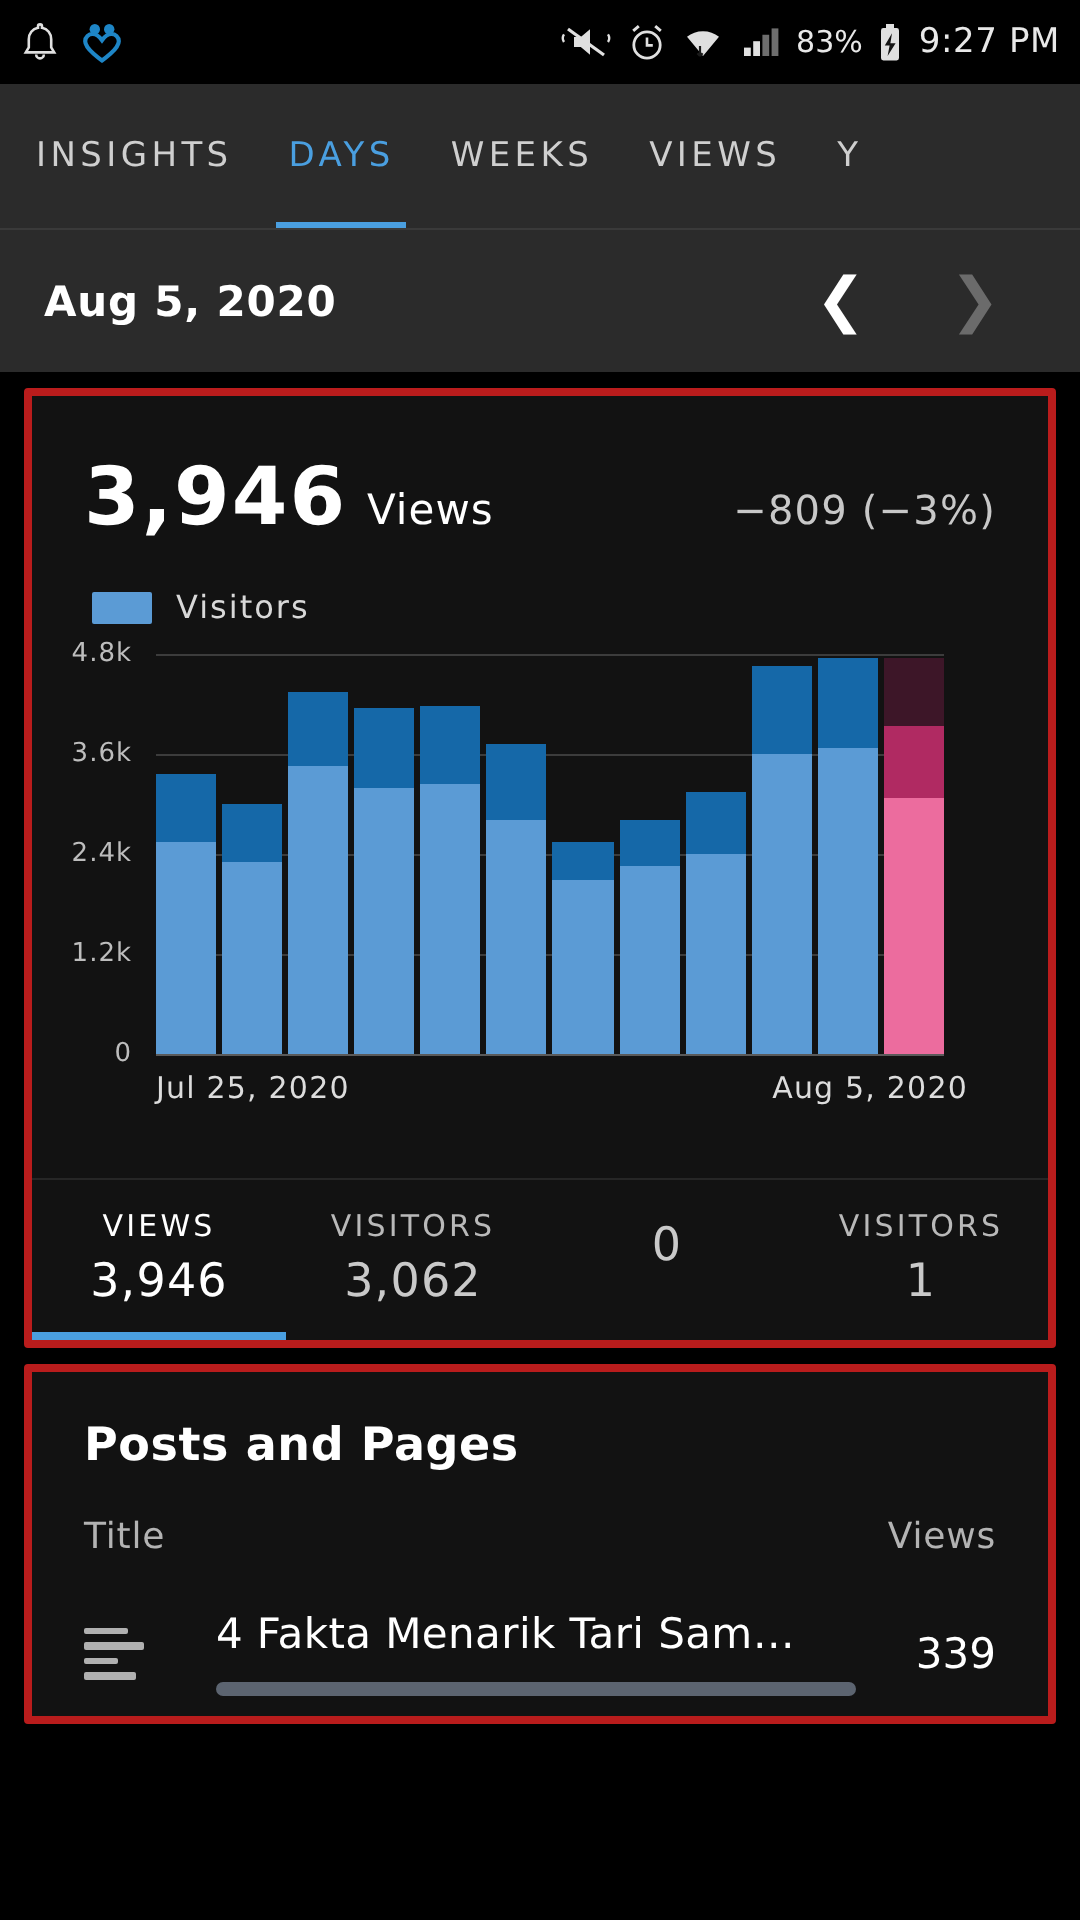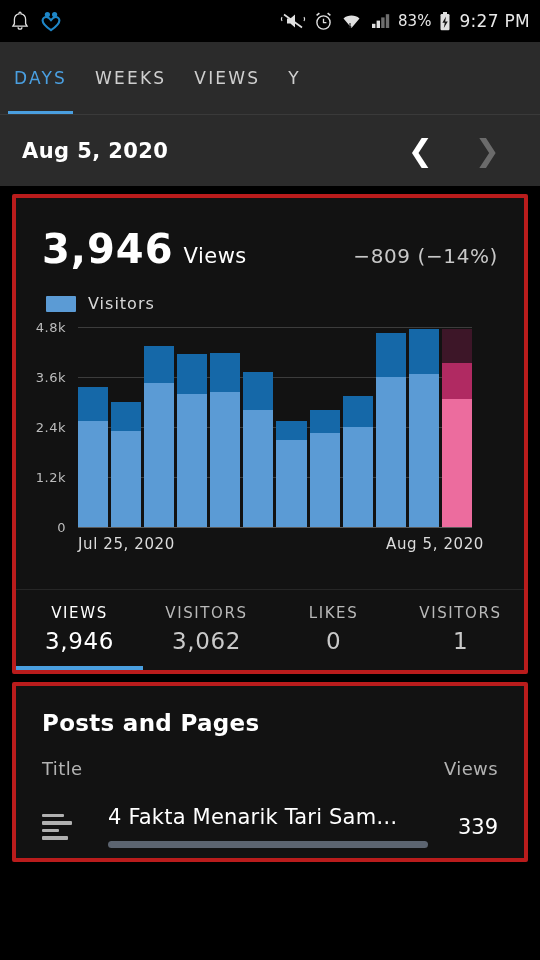--- a/index.html
+++ b/index.html
@@ -179,41 +179,42 @@
           <rect x="2.5" y="3" width="9" height="16.2" rx="1.2" fill="#e0e0e0"></rect>
           <rect x="5" y="1" width="4" height="2" fill="#e0e0e0"></rect>
           <path d="M8 5.6L4.4 11.8h2.4L5.8 17l4-6.4H7.2z" fill="#141414"></path>
         </svg>
     </span>
     <span class="sb-time">9:27 PM</span>
   </div>
 </div>
 
 <div class="tabbar">
+  <div class="tab first">INSIGHTS</div>
   <div class="tab active">DAYS</div>
   <div class="tab">WEEKS</div>
   <div class="tab">VIEWS</div>
   <div class="tab partial">Y</div>
 </div>
 
 <div class="datebar">
   <div class="date">Aug 5, 2020</div>
   <div class="navbtns">
     <div class="chev prev">❮</div>
     <div class="chev next">❯</div>
   </div>
 </div>
 
 <div class="cardwrap">
   <div class="card">
 
     <div class="stat-head">
       <span class="big-num">3,946</span>
       <span class="big-lbl">Views</span>
-      <span class="delta">−809 (−14%)</span>
+      <span class="delta">−809 (−3%)</span>
     </div>
 
     <div class="legend">
       <span class="swatch"></span>
       <span class="legend-lbl">Visitors</span>
     </div>
 
     <div class="chart">
       <div class="yaxis" id="yaxis">
           <div class="ytick" style="top: 200px;">0</div>
@@ -291,21 +292,20 @@
     <div class="stattabs" id="stattabs">
         <div class="stattab sel">
           <div class="t">VIEWS</div>
           <div class="v">3,946</div>
         </div>
         <div class="stattab">
           <div class="t">VISITORS</div>
           <div class="v">3,062</div>
         </div>
         <div class="stattab">
-          <div class="t">LIKES</div>
           <div class="v">0</div>
         </div>
         <div class="stattab">
           <div class="t">VISITORS</div>
           <div class="v">1</div>
         </div>
       </div>
   </div>
 </div>
 

